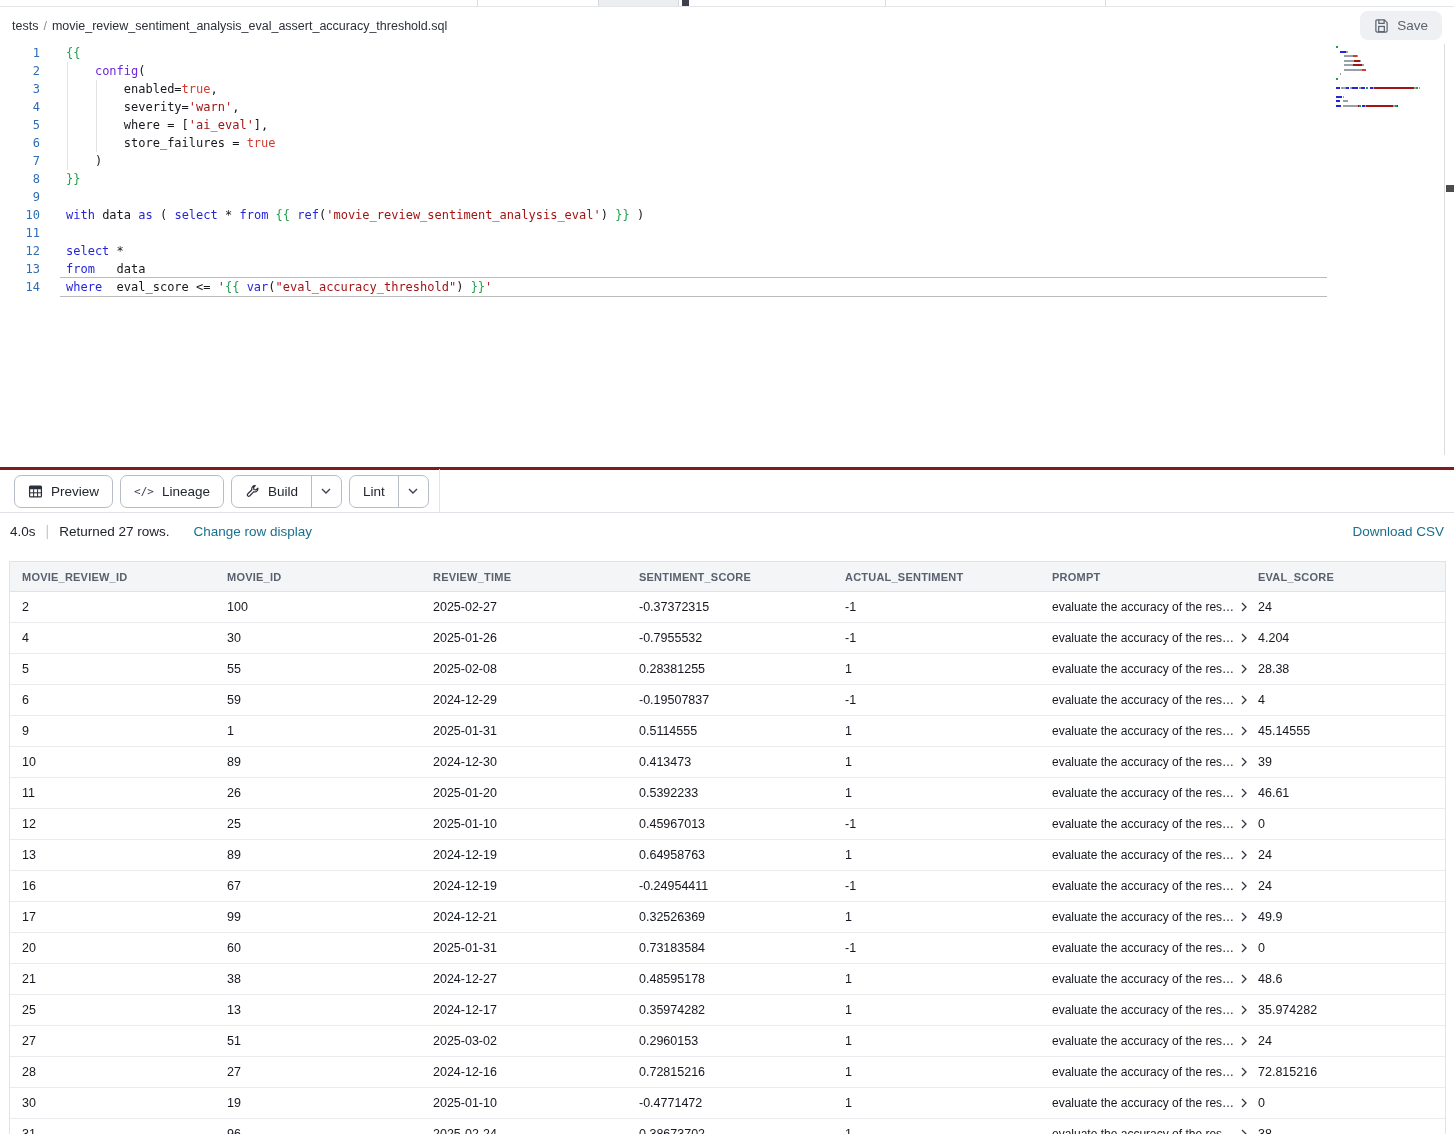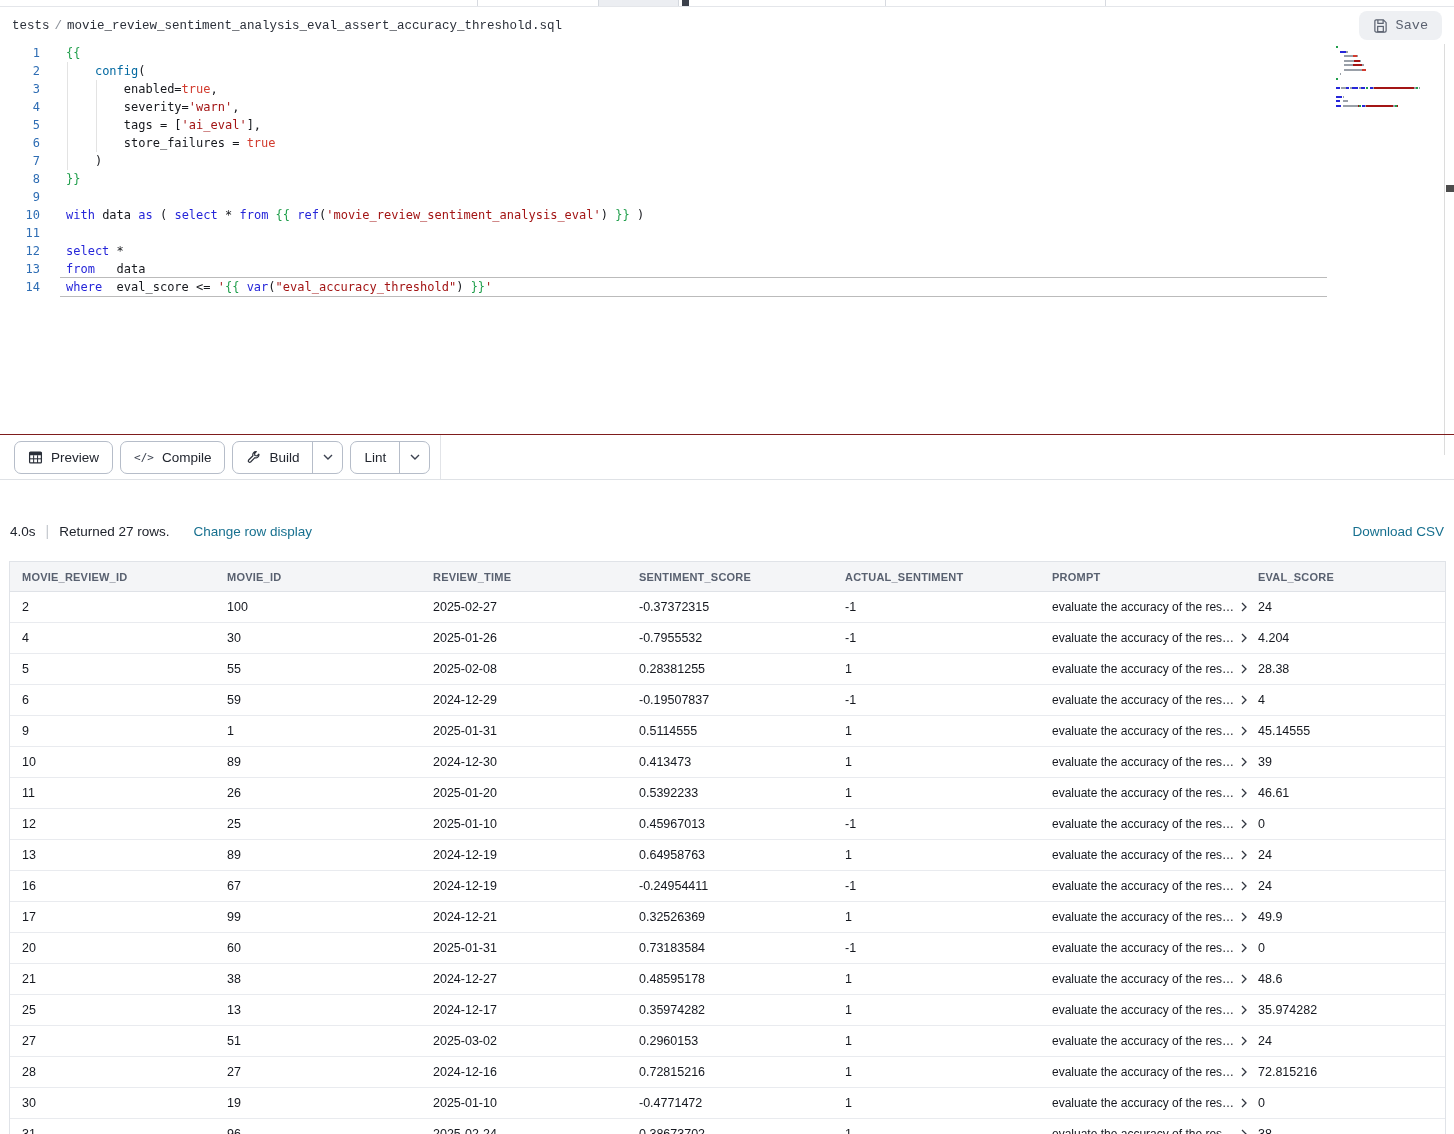--- a/index.html
+++ b/index.html
@@ -8,21 +8,21 @@
 
   
   .tabstrip{position:absolute;top:0;left:0;right:0;height:6px;background:#fff;border-bottom:1px solid #e4e6ea;}
   .ts-fill{position:absolute;left:598px;top:0;width:79px;height:6px;background:#eceef2;border-left:1px solid #d4d8de;border-right:1px solid #d4d8de;}
   .ts-v{position:absolute;top:0;width:1px;height:6px;background:#d7dae0;}
   .ts-v1{left:477px}.ts-v2{left:885px}.ts-v3{left:1105px}
   .ts-dark{position:absolute;left:682px;top:0;width:7px;height:6px;background:#3c414b;}
 
   
   .ed-header{position:absolute;top:7px;left:0;right:0;height:37px;display:flex;align-items:center;
-             justify-content:space-between;padding:0 12px;box-sizing:border-box;font-family:Liberation Mono, monospace;}
+             justify-content:space-between;padding:0 12px;box-sizing:border-box;}
   .breadcrumb{font-size:12.5px;color:#2b303a;}
   .breadcrumb .sep{color:#8a8f98;margin:0 5px;}
   .save-btn{display:flex;align-items:center;gap:8px;background:#eef0f3;border:none;border-radius:8px;
             padding:7px 14px;color:#5b6270;font-size:13.5px;font-family:inherit;cursor:pointer;}
   .save-btn svg{display:block;}
 
   
   .editor{position:absolute;top:44px;left:0;width:1454px;height:411px;background:#fff;
           font-family:"DejaVu Sans Mono",monospace;font-size:12px;line-height:18px;}
   .cl{display:flex;height:18px;position:relative;}
@@ -33,22 +33,22 @@
   .guide{position:absolute;width:1px;background:#e3e3e3;}
   .g1{left:67px;top:18px;height:108px;}
   .g2{left:96px;top:36px;height:72px;}
   .minimap{position:absolute;left:1336px;top:2px;width:96px;}
   .mm-l{display:flex;height:2px;margin-bottom:2.5px;}
   .mm-l span{height:2px;display:block;}
   .ed-vline{position:absolute;left:1444px;top:0;width:1px;height:411px;background:#dcdcdc;}
   .ed-handle{position:absolute;left:1446px;top:141px;width:8px;height:7px;background:#4c4c4c;cursor:ns-resize;}
 
   
-  .toolbar{position:absolute;top:434px;left:0;width:1454px;height:46px;box-sizing:border-box;
-           border-top:1px solid #7f1d1d;border-bottom:1px solid #dfe2e6;display:flex;align-items:center;}
+  .toolbar{position:absolute;top:467px;left:0;width:1454px;height:46px;box-sizing:border-box;
+           border-top:3px solid #7f1d1d;border-bottom:1px solid #dfe2e6;display:flex;align-items:center;}
   .btn-group{display:flex;align-items:center;gap:7px;padding-left:14px;}
   .btn{display:flex;align-items:center;border:1px solid #b6bdc9;border-radius:7px;background:#fff;
        height:33px;box-sizing:border-box;font-size:13.5px;color:#22262f;font-family:inherit;cursor:pointer;padding:0;}
   .btn .lbl{display:flex;align-items:center;gap:8px;padding:0 13px;height:100%;}
   .btn .drop{display:flex;align-items:center;justify-content:center;width:29px;height:100%;
              border-left:1px solid #b6bdc9;cursor:pointer;}
   .btn svg{display:block;}
   .code-glyph{font-family:"DejaVu Sans Mono",monospace;font-size:11px;color:#3c4250;}
   .tb-divider{width:1px;height:44px;background:#e2e4e8;margin-left:10px;}
   .tabs{display:flex;gap:36px;margin-left:38px;height:100%;align-items:stretch;}
@@ -104,33 +104,33 @@
   </div>
 
   <div class="editor">
     <div id="code-lines">
         <div class="cl">
           <span class="ln" style="color: rgb(46, 109, 180);">1</span>
           <span class="code"><span style="color: rgb(31, 158, 75);">{{</span></span>
         </div>
         <div class="cl">
           <span class="ln" style="color: rgb(46, 109, 180);">2</span>
-          <span class="code"><span style="color: rgb(22, 24, 29);">    </span><span style="color: #0369a1;">config</span><span style="color: rgb(22, 24, 29);">(</span></span>
+          <span class="code"><span style="color: rgb(22, 24, 29);">    </span><span style="color: #6d28d9;">config</span><span style="color: rgb(22, 24, 29);">(</span></span>
         </div>
         <div class="cl">
           <span class="ln" style="color: rgb(46, 109, 180);">3</span>
           <span class="code"><span style="color: rgb(22, 24, 29);">        enabled=</span><span style="color: rgb(210, 59, 46);">true</span><span style="color: rgb(22, 24, 29);">,</span></span>
         </div>
         <div class="cl">
           <span class="ln" style="color: rgb(46, 109, 180);">4</span>
           <span class="code"><span style="color: rgb(22, 24, 29);">        severity=</span><span style="color: rgb(163, 21, 21);">'warn'</span><span style="color: rgb(22, 24, 29);">,</span></span>
         </div>
         <div class="cl">
           <span class="ln" style="color: rgb(46, 109, 180);">5</span>
-          <span class="code"><span style="color: rgb(22, 24, 29);">        tags = [</span><span style="color: rgb(163, 21, 21);">'ai_eval'</span><span style="color: rgb(22, 24, 29);">],</span></span>
+          <span class="code"><span style="color: rgb(22, 24, 29);">        where = [</span><span style="color: rgb(163, 21, 21);">'ai_eval'</span><span style="color: rgb(22, 24, 29);">],</span></span>
         </div>
         <div class="cl">
           <span class="ln" style="color: rgb(46, 109, 180);">6</span>
           <span class="code"><span style="color: rgb(22, 24, 29);">        store_failures = </span><span style="color: rgb(210, 59, 46);">true</span></span>
         </div>
         <div class="cl">
           <span class="ln" style="color: rgb(46, 109, 180);">7</span>
           <span class="code"><span style="color: rgb(22, 24, 29);">    )</span></span>
         </div>
         <div class="cl">
@@ -268,21 +268,21 @@
                 <line x1="6" y1="5.6" x2="6" y2="13.8" stroke="#2a2f39" stroke-width="1.1"></line>
                 <line x1="10.2" y1="5.6" x2="10.2" y2="13.8" stroke="#2a2f39" stroke-width="1.1"></line>
               </svg>
             </span>
           <span>Preview</span>
         </span>
       </button>
       <button class="btn">
         <span class="lbl">
           <span class="code-glyph">&lt;/&gt;</span>
-          <span>Compile</span>
+          <span>Lineage</span>
         </span>
       </button>
       <button class="btn">
         <span class="lbl">
           <span>
               <svg width="15" height="15" viewBox="0 0 16 16">
                 <path d="M13.8 4.6a3.3 3.3 0 0 1-4.3 3.6l-4.6 4.6a1.5 1.5 0 0 1-2.1-2.1l4.6-4.6a3.3 3.3 0 0 1 3.6-4.3L9.1 3.7l.4 2.2 2.2.4 1.9-1.9z" fill="none" stroke="#2a2f39" stroke-width="1.25" stroke-linejoin="round"></path>
               </svg>
             </span>
           <span>Build</span>

